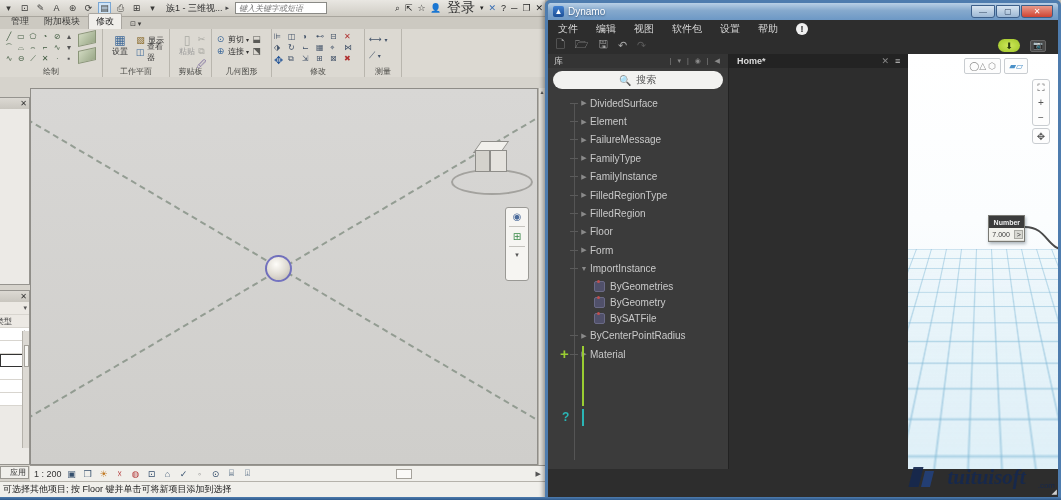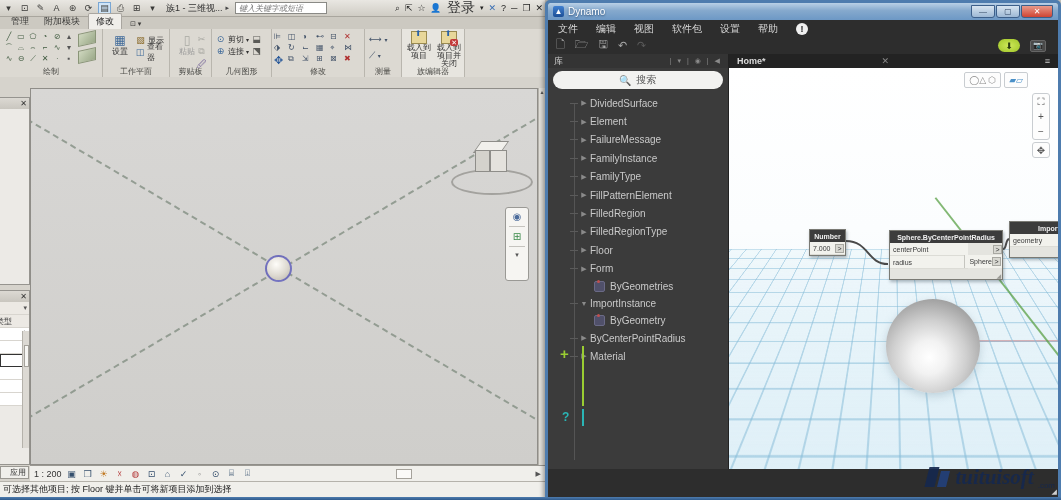--- a/index.html
+++ b/index.html
@@ -99,21 +99,21 @@
 .lib-row.sel{background:#262626;color:#e8e8e8}
 .nodeicon{width:11px;height:11px;border-radius:2px;background:#50506a;border:1px solid #6a6a86;position:relative}
 .nodeicon.red::after{content:"";position:absolute;left:2px;top:-2px;width:3px;height:3px;border-radius:50%;background:#c05050}
 .nodeicon.teal{background:#2a5a5a;border-color:#3a8a8a}
 .treeline{position:absolute;left:26px;top:9px;bottom:9px;border-left:1px solid #555}
 .marker-plus{position:absolute;left:12px;color:#9acd32;font-size:15px;font-weight:bold}
 .marker-q{position:absolute;left:14px;color:#2ab5b5;font-size:12px;font-weight:bold}
 .vline-green{position:absolute;left:34px;width:2px;background:#9acd32}
 .vline-teal{position:absolute;left:34px;width:2px;background:#2ab5b5}
 
-.dy-canvas{flex:1;display:flex;flex-direction:column;min-width:0}
+.dy-canvas{flex:1;display:flex;flex-direction:row;min-width:0}
 .dy-tab{height:14px;background:#232323;display:flex;align-items:center;padding:0 8px;gap:6px;color:#dcdcdc;font-size:9px;font-weight:bold}
 .dy-tab .x{color:#888;font-weight:normal;margin-left:110px}
 .dy-tab .menu{margin-left:auto;color:#cfcfcf}
 .dy-view{position:relative;flex:1;overflow:hidden;background:linear-gradient(#ffffff 0%,#fbfdfe 40%,#eaf4f9 100%)}
 .gridfloor{position:absolute;left:-45%;right:-45%;bottom:-120px;height:340px;background:repeating-linear-gradient(to right,rgba(130,185,214,.5) 0 1px,transparent 1px 15px),repeating-linear-gradient(to bottom,rgba(130,185,214,.5) 0 1px,transparent 1px 15px),linear-gradient(rgba(215,237,247,.25),#d9edf6);transform:perspective(250px) rotateX(55deg);transform-origin:50% 0}
 .axis-red{position:absolute;left:196px;top:272px;right:0;height:2px;background:rgba(200,80,80,.75)}
 .axis-green{position:absolute;left:118px;top:310px;width:230px;height:2px;background:rgba(90,160,70,.75);transform:rotate(52deg);transform-origin:100% 50%}
 .sphere3d{position:absolute;left:157px;top:231px;width:94px;height:94px;border-radius:50%;background:radial-gradient(circle at 46% 62%,#ffffff 0%,#f2f2f2 22%,#cfcfcf 48%,#9d9d9d 78%,#8a8a8a 100%);box-shadow:0 3px 8px rgba(120,150,165,.35)}
 .viewbtns{position:absolute;top:4px;right:30px;display:flex;gap:3px}
 .vbtn{height:16px;background:#fdfdfd;border:1px solid #c9cdd1;border-radius:2px;display:flex;align-items:center;justify-content:center;gap:2px;padding:0 4px;color:#4a90c8;font-size:9px}
@@ -129,21 +129,21 @@
 .outcell{position:absolute;right:0;top:12px;height:13px;background:#f2f2ed;border-left:1px solid #c5c5bf;display:flex;align-items:center;padding:0 10px 0 4px;color:#3a3a3a}
 .outcell .port{right:1px;top:2px}
 .nfoot{height:10px;background:#e4e4df;position:relative}
 .nfoot::after{content:"◢";position:absolute;right:1px;bottom:0;font-size:6px;color:#9a9a94}
 .wiresvg{position:absolute;left:0;top:0;width:100%;height:100%;pointer-events:none}
 
 .dy-run{position:absolute;left:0;bottom:0;width:100%;height:28px;background:#272727;border-top:1px solid #1a1a1a;display:flex;align-items:center}
 .modebox{margin-left:4px;width:74px;height:21px;background:#3d3d3d;border:1px solid #4c4c4c;display:flex;align-items:center;padding:0 6px;color:#ddd;font-size:10px}
 .modebox .caret{margin-left:auto;font-size:7px;color:#999}
 .runstatus{margin-left:130px;color:#8a8a8a;font-size:10px}
-.watermark{position:absolute;right:3px;bottom:3px;height:34px;display:flex;align-items:center;gap:4px;z-index:20;opacity:.92}
+.watermark{position:absolute;right:3px;bottom:3px;height:34px;display:flex;align-items:center;gap:12px;z-index:20;opacity:.92}
 .wm-logo{width:26px;height:26px;position:relative}
 .wm-logo i{position:absolute;background:#16294f}
 .wm-logo .a{left:2px;top:3px;width:10px;height:20px;transform:skewX(-14deg)}
 .wm-logo .b{left:14px;top:7px;width:9px;height:16px;transform:skewX(-14deg);background:#23407a}
 .wm-text{font-size:21px;font-weight:bold;font-style:italic;color:#16294f;font-family:"Liberation Serif","DejaVu Serif",serif}
 .wm-tld{font-size:8px;color:#16294f;align-self:flex-end;margin-bottom:4px}
 .grip{position:absolute;right:1px;bottom:1px;font-size:7px;color:#cfcfcf;z-index:21}
 .bottomstrip{position:absolute;left:0;top:497px;width:1061px;height:3px;background:linear-gradient(#4e7cae,#2f5a8c)}
 </style>
 </head>
@@ -293,31 +293,20 @@
     </div>
 
     <div class="rp" style="width:37px">
       <div style="position:absolute;left:4px;top:5px;display:flex;flex-direction:column;gap:6px;font-size:9px;color:#44546a">
         <span>⟷ <i style="font-size:6px">▾</i></span>
         <span>⟋ <i style="font-size:6px">▾</i></span>
       </div>
       <div class="rp-label">测量</div>
     </div>
 
-    <div class="rp fam-ed" style="width:63px">
-      <div class="bigbtn" style="left:2px;top:2px">
-        <span class="tray"></span>
-        <span>载入到项目</span>
-      </div>
-      <div class="bigbtn" style="left:32px;top:2px">
-        <span class="tray closed"></span>
-        <span>载入到项目并关闭</span>
-      </div>
-      <div class="rp-label">族编辑器</div>
-    </div>
     <div class="rp" style="width:80px;border-right:none"></div>
   </div>
 
   <div class="rv-canvas">
     <div class="dash d1"></div>
     <div class="dash d2"></div>
     <div class="rv-sphere"></div>
     <div class="vc">
       <div class="vc-ring"></div>
       <div class="vc-cube">
@@ -452,64 +441,63 @@
             <span>Element</span>
           </div>
         <div class="lib-row">
             <span class="stub"></span>
             <span class="arr">▶</span>
             <span>FailureMessage</span>
           </div>
         <div class="lib-row">
             <span class="stub"></span>
             <span class="arr">▶</span>
+            <span>FamilyType</span>
+          </div>
+        <div class="lib-row">
+            <span class="stub"></span>
+            <span class="arr">▶</span>
             <span>FamilyInstance</span>
           </div>
         <div class="lib-row">
             <span class="stub"></span>
             <span class="arr">▶</span>
-            <span>FamilyType</span>
-          </div>
-        <div class="lib-row">
-            <span class="stub"></span>
-            <span class="arr">▶</span>
-            <span>FillPatternElement</span>
+            <span>FilledRegionType</span>
           </div>
         <div class="lib-row">
             <span class="stub"></span>
             <span class="arr">▶</span>
             <span>FilledRegion</span>
           </div>
         <div class="lib-row">
             <span class="stub"></span>
             <span class="arr">▶</span>
-            <span>FilledRegionType</span>
-          </div>
-        <div class="lib-row">
-            <span class="stub"></span>
-            <span class="arr">▶</span>
             <span>Floor</span>
           </div>
         <div class="lib-row">
             <span class="stub"></span>
             <span class="arr">▶</span>
             <span>Form</span>
+          </div>
+        <div class="lib-row">
+            <span class="stub"></span>
+            <span class="arr">▼</span>
+            <span>ImportInstance</span>
           </div>
         <div class="lib-row child">
             <span class="nodeicon red"></span>
             <span>ByGeometries</span>
           </div>
-        <div class="lib-row">
-            <span class="stub"></span>
-            <span class="arr">▼</span>
-            <span>ImportInstance</span>
-          </div>
         <div class="lib-row child">
             <span class="nodeicon red"></span>
             <span>ByGeometry</span>
+          </div>
+        <div class="lib-row child">
+            <span class="nodeicon red"></span>
+            <span>BySATFile</span>
           </div>
         <div class="lib-row">
             <span class="stub"></span>
             <span class="arr">▶</span>
             <span>ByCenterPointRadius</span>
           </div>
         <div class="lib-row">
             <span class="stub"></span>
             <span class="arr">▶</span>
             <span>Material</span>

